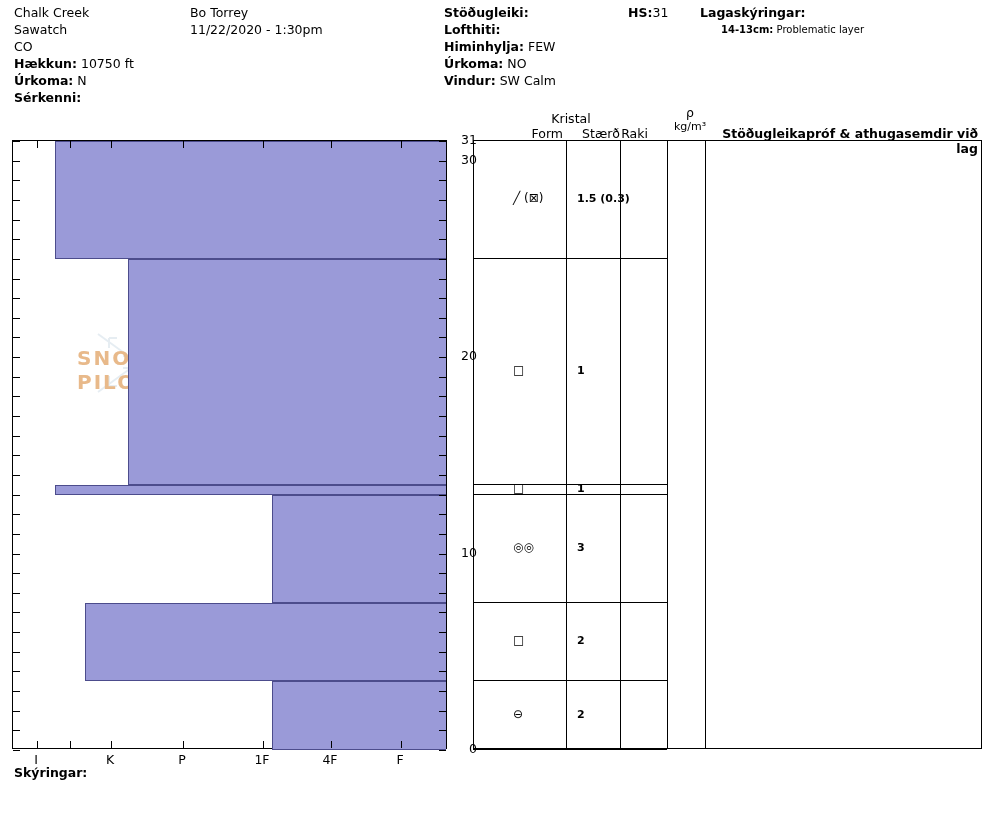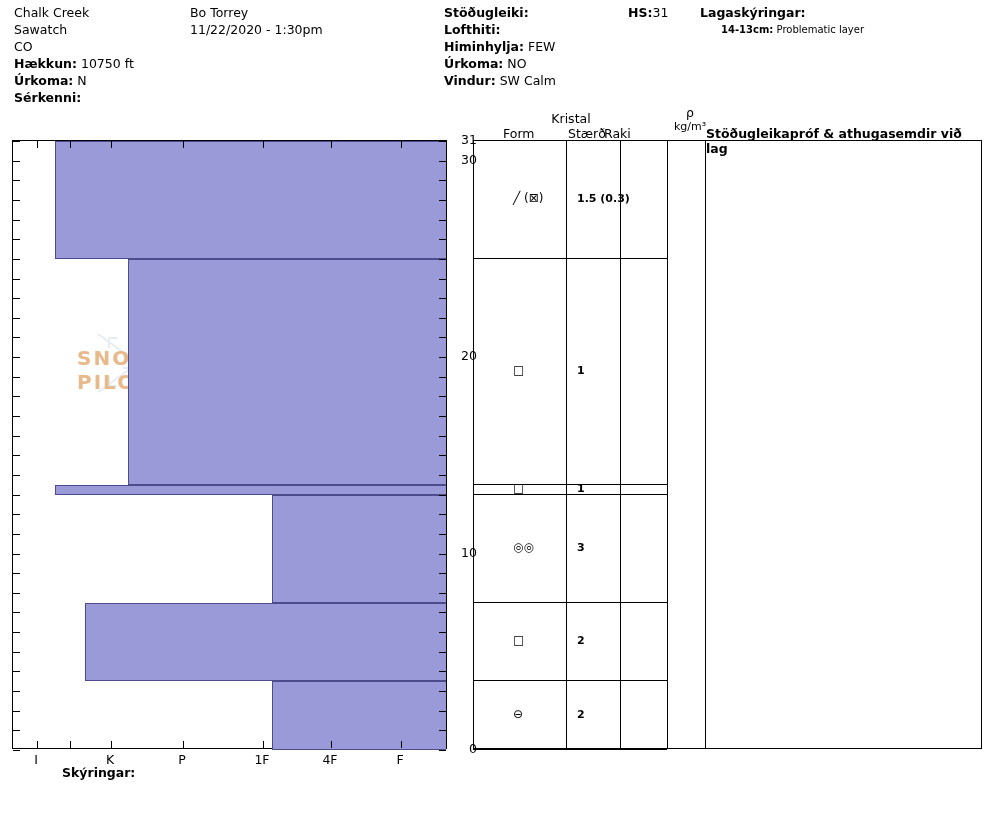--- a/index.html
+++ b/index.html
@@ -54,38 +54,38 @@
   }
   .dtick { position: absolute; left: 0; width: 7px; height: 1px; background: #000; }
   .dtick-r { position: absolute; right: 0; width: 7px; height: 1px; background: #000; }
 
   
   .grid { position: absolute; left: 473px; top: 140px; width: 509px; height: 609px; }
   .gridline-v { position: absolute; top: 0; bottom: 0; width: 1px; background: #000; }
   .gridline-h { position: absolute; height: 1px; background: #000; }
   .gridborder { position: absolute; inset: 0; border: 1px solid #000; }
 
-  .colhdr { position: absolute; font-size: 12.5px; text-align: left; }
+  .colhdr { position: absolute; font-size: 12.5px; text-align: right; }
   .kristal-top { position: absolute; left: 516px; top: 111px; font-size: 12.5px; width: 110px; text-align: center;}
   .rho-top { position: absolute; left: 660px; top: 105px; font-size: 12.5px; width: 60px; text-align: center; }
   .rho-top .unit { font-size: 11px; }
 
   .cell-text { position: absolute; font-size: 11px; font-weight: bold; }
   .grain-ico { position: absolute; font-size: 12px; }
 
   
   .wm { position: absolute; left: 30px; top: 175px; width: 180px; height: 90px; }
   .wm-text {
     position: absolute; left: 34px; top: 30px;
     font-size: 20px; font-weight: bold; letter-spacing: 2px;
     color: #e8b98a; font-family: "DejaVu Sans", sans-serif;
   }
   .flake { position: absolute; left: 0; top: 0; opacity: .45; }
 
-  .footer { position: absolute; left: 14px; top: 765px; font-size: 12.5px; font-weight: bold; margin-left: 48px; }
+  .footer { position: absolute; left: 14px; top: 765px; font-size: 12.5px; font-weight: bold; }
 </style>
 </head>
 <body>
 
 <div id="root">
 
   <div class="hdr col1">
     <div>Chalk Creek</div>
     <div>Sawatch</div>
     <div>CO</div>

